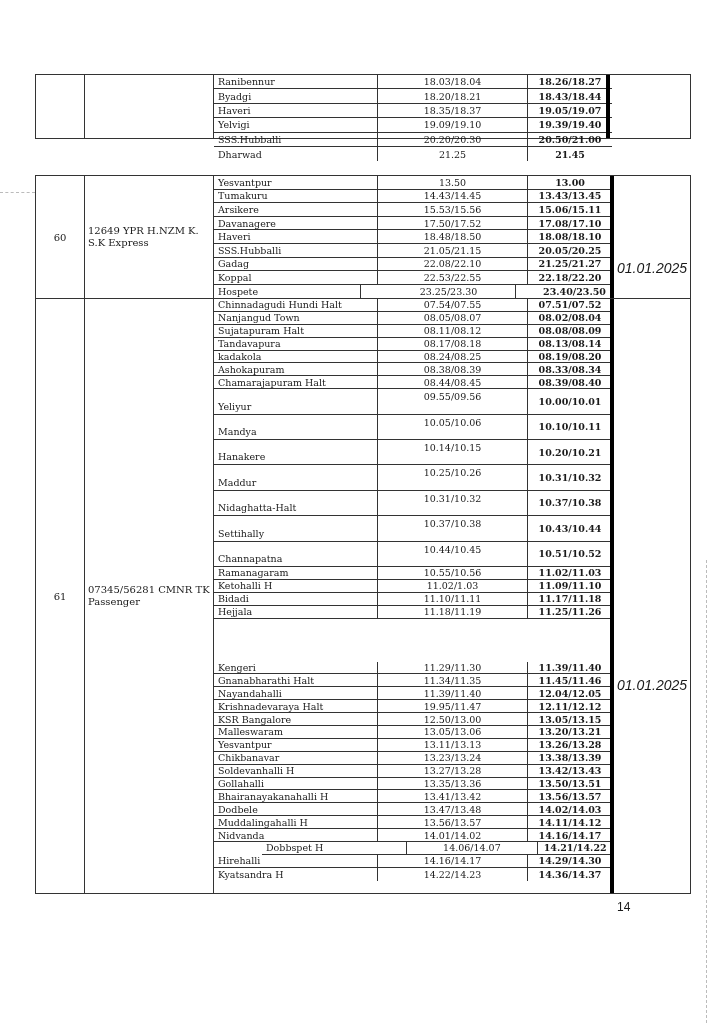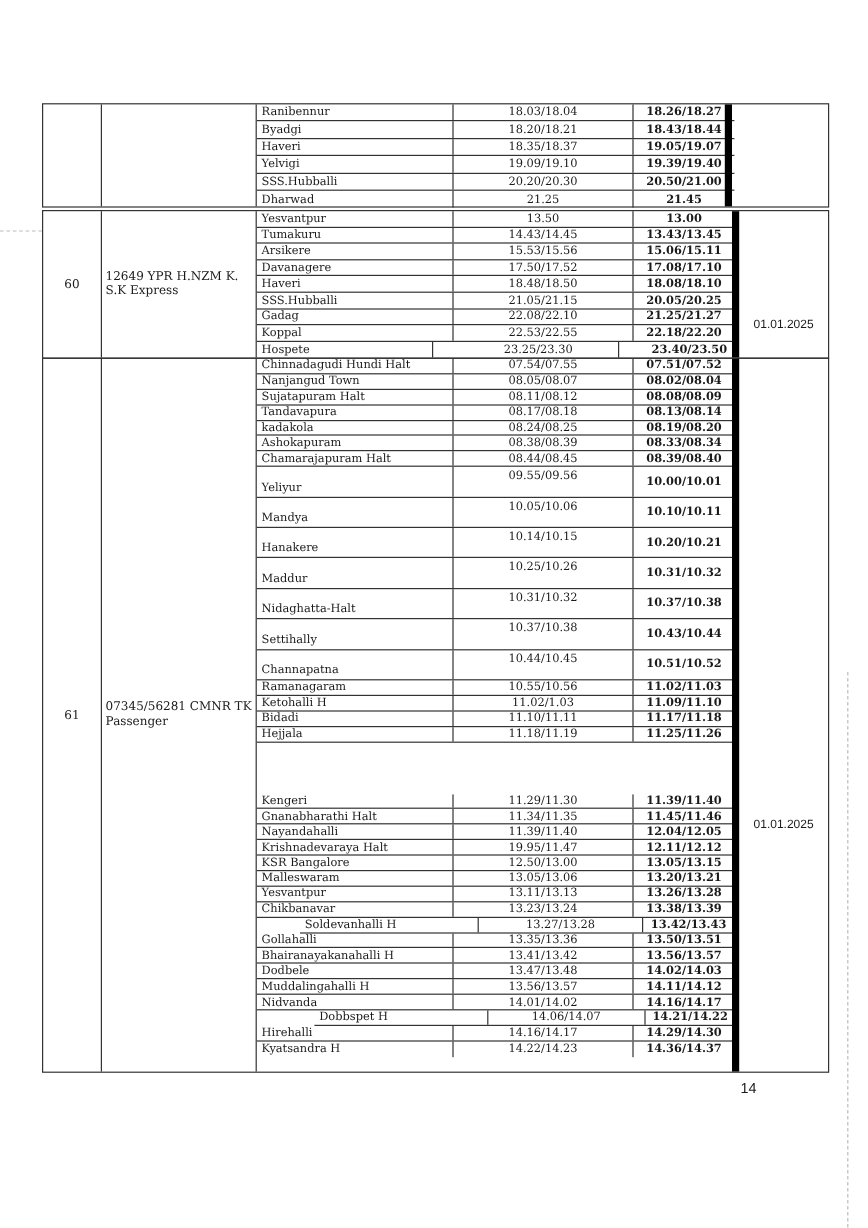--- a/index.html
+++ b/index.html
@@ -4,42 +4,42 @@
 <style>
   html, body { margin:0; padding:0; background:#ffffff; }
   body { width:723px; height:1023px; position:relative; overflow:hidden;
          font-family:"DejaVu Serif","Liberation Serif",serif; color:#1a1a1a; }
   .page { position:absolute; left:0; top:0; width:723px; height:1023px; }
   .block { position:absolute; left:35px; width:656px; border:1px solid #333; box-sizing:border-box; }
   .c1 { position:absolute; left:0; width:48px; top:0; bottom:0; border-right:1px solid #333;
         display:flex; align-items:center; justify-content:center; font-size:10px; }
   .c2 { position:absolute; left:48px; width:130px; top:0; bottom:0; border-right:1px solid #333;
         display:flex; align-items:center; font-size:10px; line-height:12px; padding-left:4px; box-sizing:border-box; }
-  .c6 { position:absolute; right:0; width:80px; top:0; bottom:0; border-left:6px solid #000000;
-        display:flex; align-items:center; justify-content:center; font-family:"Liberation Sans","DejaVu Sans",sans-serif; font-size:10px; }
+  .c6 { position:absolute; right:0; width:80px; top:0; bottom:0; border-left:4px solid #000000;
+        display:flex; align-items:center; justify-content:center; font-family:"Liberation Sans","DejaVu Sans",sans-serif; font-size:14px;font-style:italic; }
   .stations { position:absolute; left:178px; width:398px; top:0; }
   .row { display:flex; border-bottom:1px solid #333; box-sizing:border-box; font-size:9.5px; }
   .row:last-child { border-bottom:none; }
   .st { width:164px; border-right:1px solid #333; padding-left:4px; box-sizing:border-box; display:flex; align-items:center; white-space:nowrap; }
   .t1 { width:150px; border-right:1px solid #333; box-sizing:border-box; text-align:center; display:flex; justify-content:center; align-items:center; }
   .t2 { width:84px; box-sizing:border-box; text-align:center; font-weight:bold; display:flex; justify-content:center; align-items:center; }
   .tall .st { align-items:flex-end; padding-bottom:2px; }
   .tall .t1 { align-items:flex-start; padding-top:2px; }
   .pagenum { position:absolute; left:617px; top:900px; font-family:"Liberation Sans","DejaVu Sans",sans-serif; font-size:12px; }
   .bleed-right { position:absolute; left:706px; top:560px; width:1px; height:463px; border-left:1px dashed #bbb; }
   .bleed-left { position:absolute; left:0; top:192px; width:35px; height:0; border-top:1px dashed #bbb; }
 </style>
 </head>
 <body>
 
 <div class="page">
   <div class="bleed-left"></div>
   <div class="bleed-right"></div>
 
-  <div class="block" id="block-0" style="top:86px;height:87px;padding-left:32px;">
+  <div class="block" id="block-0" style="top:74px;height:65px;padding-left:32px;">
     <div class="c1"></div>
     <div class="c2"></div>
     <div class="stations">
         <div class="row" style="height: 14.4px;">
           <div class="st">Ranibennur</div>
           <div class="t1">18.03/18.04</div>
           <div class="t2">18.26/18.27</div>
         </div>
         <div class="row" style="height: 14.4px;">
           <div class="st">Byadgi</div>
@@ -250,21 +250,21 @@
         <div class="row" style="height: 12.9px;">
           <div class="st">Yesvantpur</div>
           <div class="t1">13.11/13.13</div>
           <div class="t2">13.26/13.28</div>
         </div>
         <div class="row" style="height: 12.9px;">
           <div class="st">Chikbanavar</div>
           <div class="t1">13.23/13.24</div>
           <div class="t2">13.38/13.39</div>
         </div>
-        <div class="row" style="height: 12.9px; margin-left: 36px;">
+        <div class="row" style="height: 12.9px;">
           <div class="st">Soldevanhalli H</div>
           <div class="t1">13.27/13.28</div>
           <div class="t2">13.42/13.43</div>
         </div>
         <div class="row" style="height: 12.9px;">
           <div class="st">Gollahalli</div>
           <div class="t1">13.35/13.36</div>
           <div class="t2">13.50/13.51</div>
         </div>
         <div class="row" style="height: 12.9px;">

